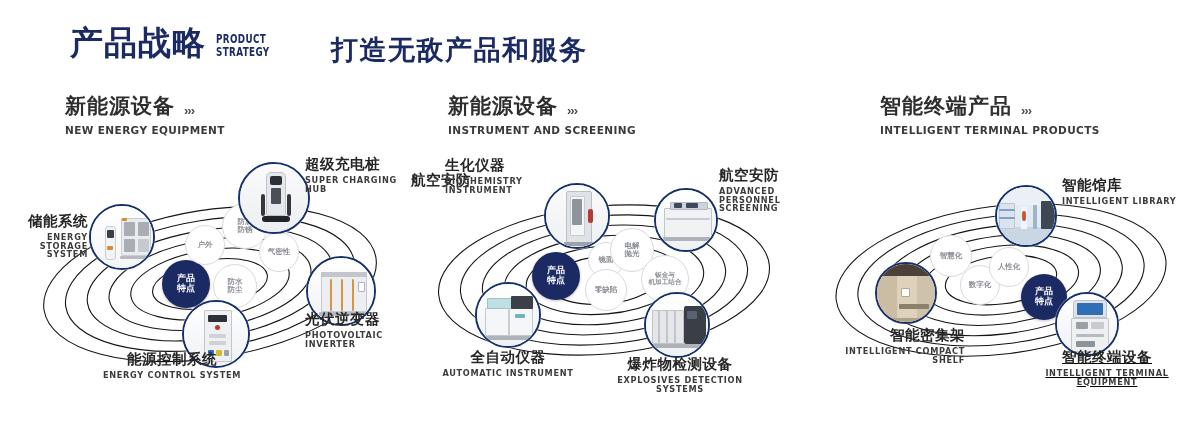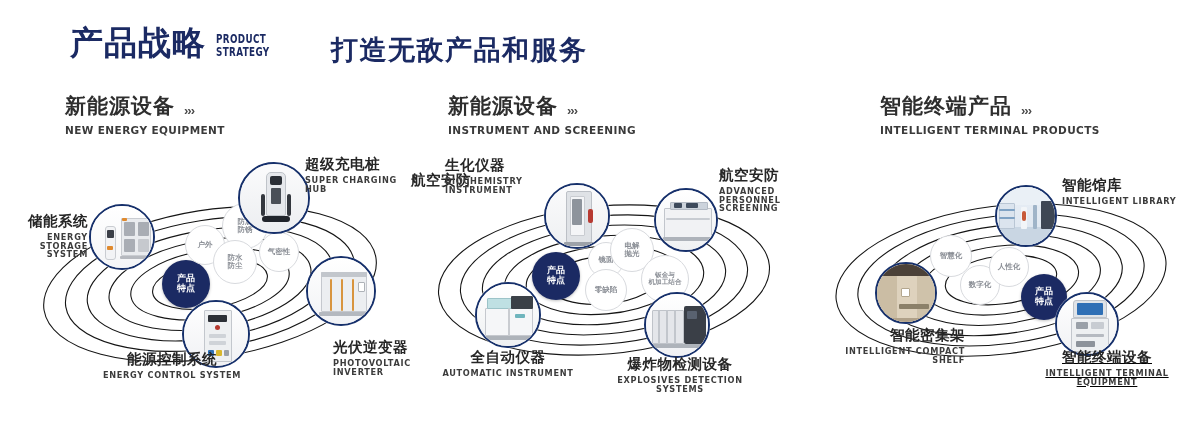--- a/index.html
+++ b/index.html
@@ -157,21 +157,21 @@
       </g>
     </svg>
 
     <div class="feat main" style="left:152px;top:108px;width:48px;height:48px;flex-direction:column;">
       <span>产品</span>
       <span>特点</span>
     </div>
     <div class="feat light" style="left:175px;top:73px;width:40px;height:40px;white-space:pre-line;">户外</div>
     <div class="feat light" style="left:212px;top:51px;width:46px;height:46px;white-space:pre-line;">防腐
 防锈</div>
-    <div class="feat light" style="left:203px;top:88px;width:44px;height:44px;white-space:pre-line;">防水
+    <div class="feat light" style="left:203px;top:112px;width:44px;height:44px;white-space:pre-line;">防水
 防尘</div>
     <div class="feat light" style="left:249px;top:80px;width:40px;height:40px;white-space:pre-line;">气密性</div>
 
     <div class="node" style="left:79px;top:52px;width:66px;height:66px;">
       <div class="ph" style="background:linear-gradient(#ffffff,#f4f5f7);">
         <div class="cab" style="left:30px;top:12px;width:30px;height:38px;background:#e9ebee;border:1px solid #c9ccd1;"></div>
         <div class="cab" style="left:33px;top:16px;width:11px;height:14px;background:#a9adb4;"></div>
         <div class="cab" style="left:47px;top:16px;width:11px;height:14px;background:#a9adb4;"></div>
         <div class="cab" style="left:33px;top:33px;width:11px;height:13px;background:#a9adb4;"></div>
         <div class="cab" style="left:47px;top:33px;width:11px;height:13px;background:#c6c9ce;"></div>
@@ -207,21 +207,21 @@
       <div class="ph" style="background:linear-gradient(#ffffff,#f1f2f5);">
         <div class="cab" style="left:13px;top:14px;width:46px;height:40px;background:#eceef1;border:1px solid #c5c8ce;"></div>
         <div class="cab" style="left:13px;top:14px;width:46px;height:5px;background:#c2c6cc;"></div>
         <div class="cab" style="left:22px;top:21px;width:1.5px;height:32px;background:#d8943e;"></div>
         <div class="cab" style="left:33px;top:21px;width:1.5px;height:32px;background:#d8943e;"></div>
         <div class="cab" style="left:44px;top:21px;width:1.5px;height:32px;background:#d8943e;"></div>
         <div class="cab" style="left:50px;top:24px;width:7px;height:10px;background:#ffffff;border:1px solid #aeb2b8;"></div>
         <div class="cab" style="left:11px;top:54px;width:50px;height:4px;background:#b4b8bf;"></div>
       </div>
     </div>
-    <div class="nlabel" style="left:295px;top:188px;margin-left:28px;">
+    <div class="nlabel" style="left:295px;top:160px;">
       <div class="cn">光伏逆变器</div>
       <div class="en">PHOTOVOLTAIC INVERTER</div>
     </div>
 
     <div class="node" style="left:172px;top:148px;width:68px;height:68px;">
       <div class="ph" style="background:linear-gradient(#ffffff,#f0f1f4);">
         <div class="cab" style="left:20px;top:8px;width:28px;height:52px;background:#eef0f2;border:1px solid #c3c7cd;"></div>
         <div class="cab" style="left:24px;top:13px;width:19px;height:7px;background:#2c3037;"></div>
         <div class="cab" style="left:31px;top:23px;width:5px;height:5px;border-radius:50%;background:#b5392f;"></div>
         <div class="cab" style="left:25px;top:32px;width:17px;height:4px;background:#cfd3d8;"></div>

